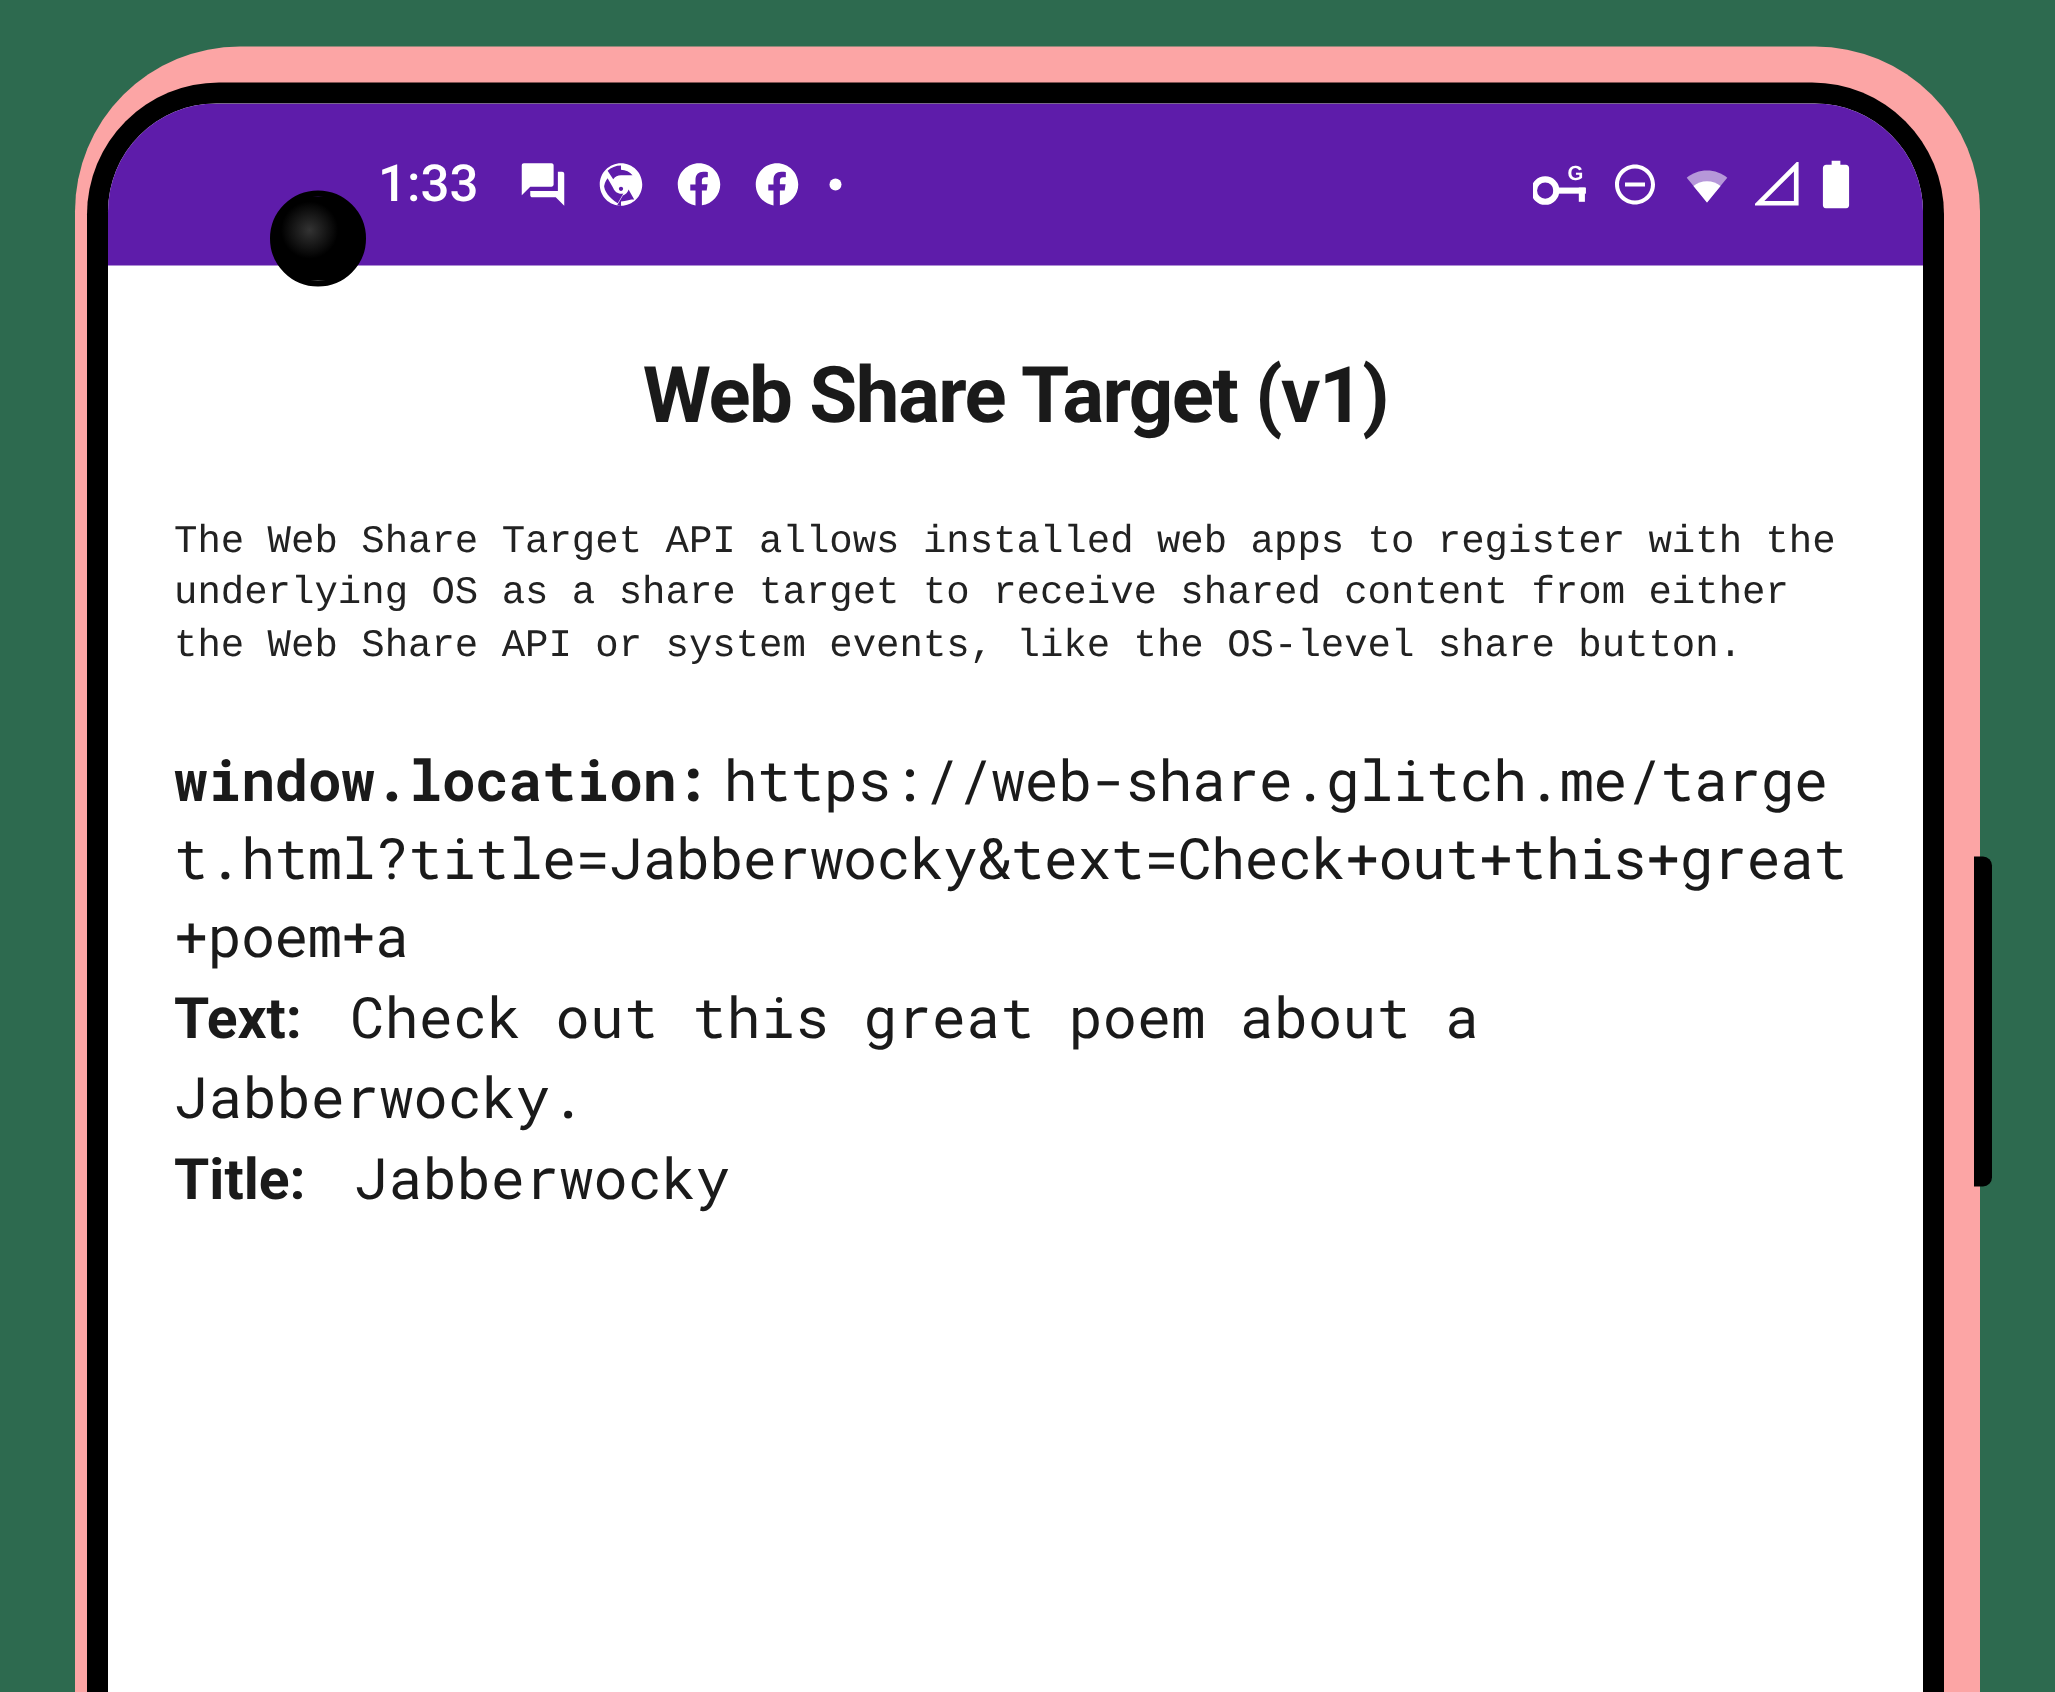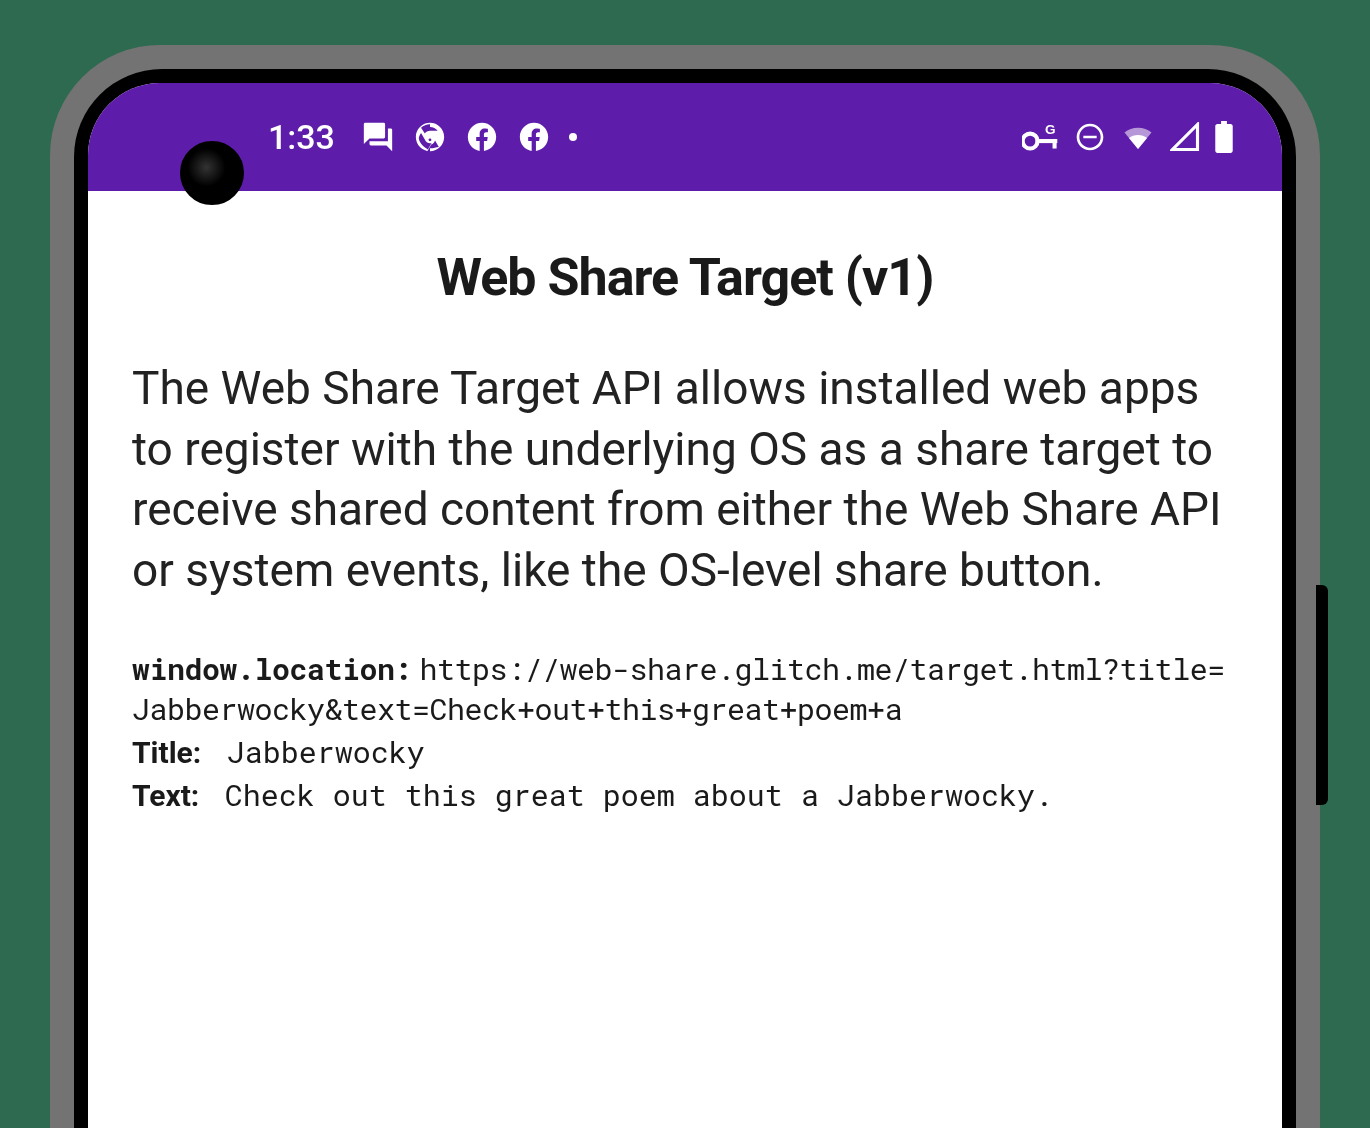--- a/index.html
+++ b/index.html
@@ -14,24 +14,24 @@
       height: 1128px;
       font-family: Roboto, -apple-system, BlinkMacSystemFont, "Segoe UI", Arial, sans-serif;
       overflow: hidden;
       display: flex;
       justify-content: center;
     }
     
     .phone-frame {
       position: relative;
       width: 1270px;
-      margin-top: 45px;
-      background: #737373;
+      margin-top: 31px;
+      background: #fca5a5;
       border-radius: 110px 110px 0 0;
-      padding: 24px 24px 0 24px;
+      padding: 24px 24px 0 8px;
     }
     
     .phone-inner {
       background: #000;
       border-radius: 88px 88px 0 0;
       padding: 14px 14px 0 14px;
       height: 100%;
     }
     
     .screen {
@@ -116,28 +116,29 @@
     
     .page-title {
       font-size: 52px;
       font-weight: 700;
       text-align: center;
       letter-spacing: -1px;
       margin-bottom: 50px;
     }
     
     .description {
-      font-size: 46px;
+      font-size: 26px;
       line-height: 1.32;
       color: #222;
       margin-bottom: 48px;
+      font-family: Liberation Mono, monospace;
     }
     
     .data-section {
-      font-size: 30px;
+      font-size: 38px;
       line-height: 1.32;
     }
     
     .data-row {
       margin-bottom: 2px;
     }
     
     .data-label {
       font-weight: 700;
       color: #1a1a1a;
@@ -233,25 +234,25 @@
       <div class="content">
         <h1 class="page-title">Web Share Target (v1)</h1>
         <p class="description">The Web Share Target API allows installed web apps to register with the underlying OS as a share target to receive shared content from either the Web Share API or system events, like the OS-level share button.</p>
 
         <div class="data-section">
           <div class="data-row">
             <span class="mono-label">window.location:</span>
             <span class="mono">https://web-share.glitch.me/target.html?title=Jabberwocky&amp;text=Check+out+this+great+poem+a</span>
           </div>
           <div class="data-row">
+            <span class="data-label">Text:</span>
+            <span class="mono-spaced"> <span>Check out this great poem about a Jabberwocky.</span></span>
+          </div>
+          <div class="data-row">
             <span class="data-label">Title:</span>
             <span class="mono-spaced"> <span>Jabberwocky</span></span>
           </div>
-          <div class="data-row">
-            <span class="data-label">Text:</span>
-            <span class="mono-spaced"> <span>Check out this great poem about a Jabberwocky.</span></span>
-          </div>
         </div>
       </div>
 
     </div>
   </div>
 </div>
 
 </body></html>

